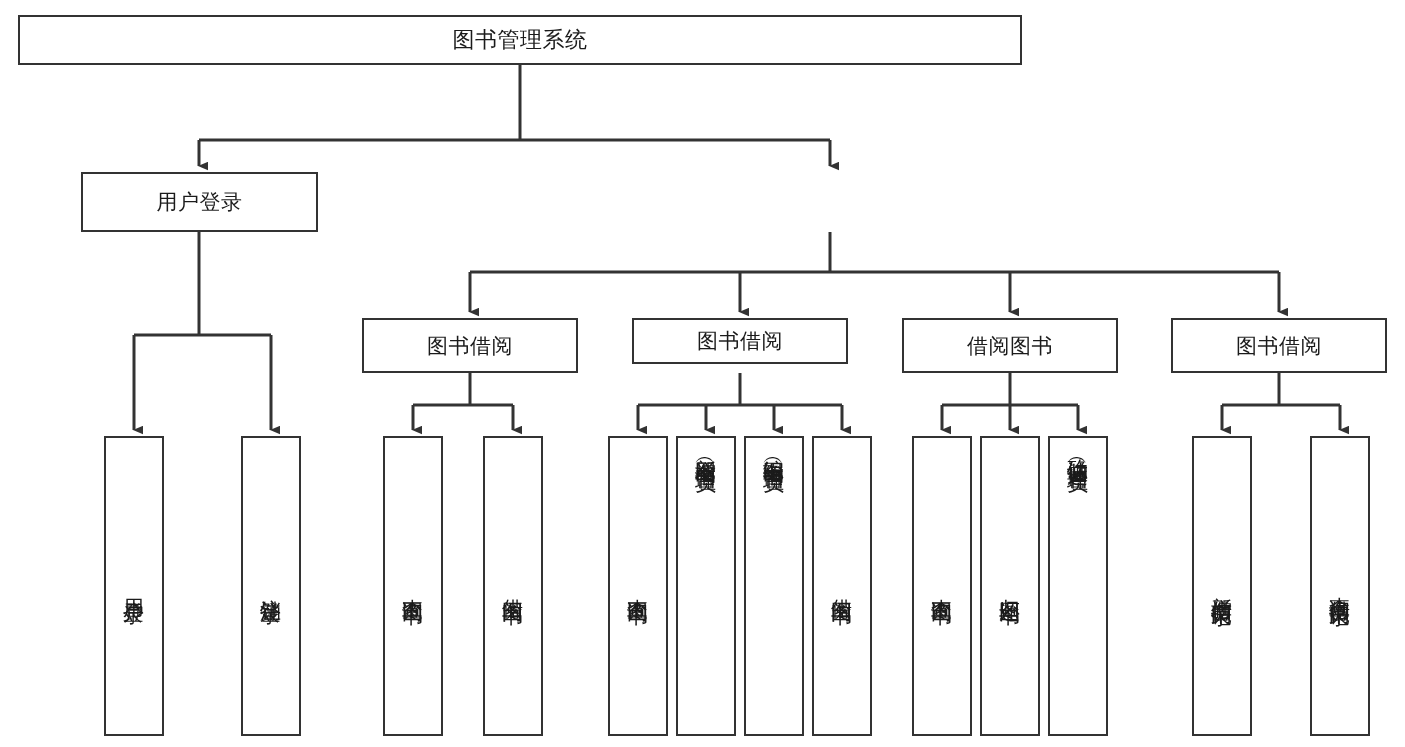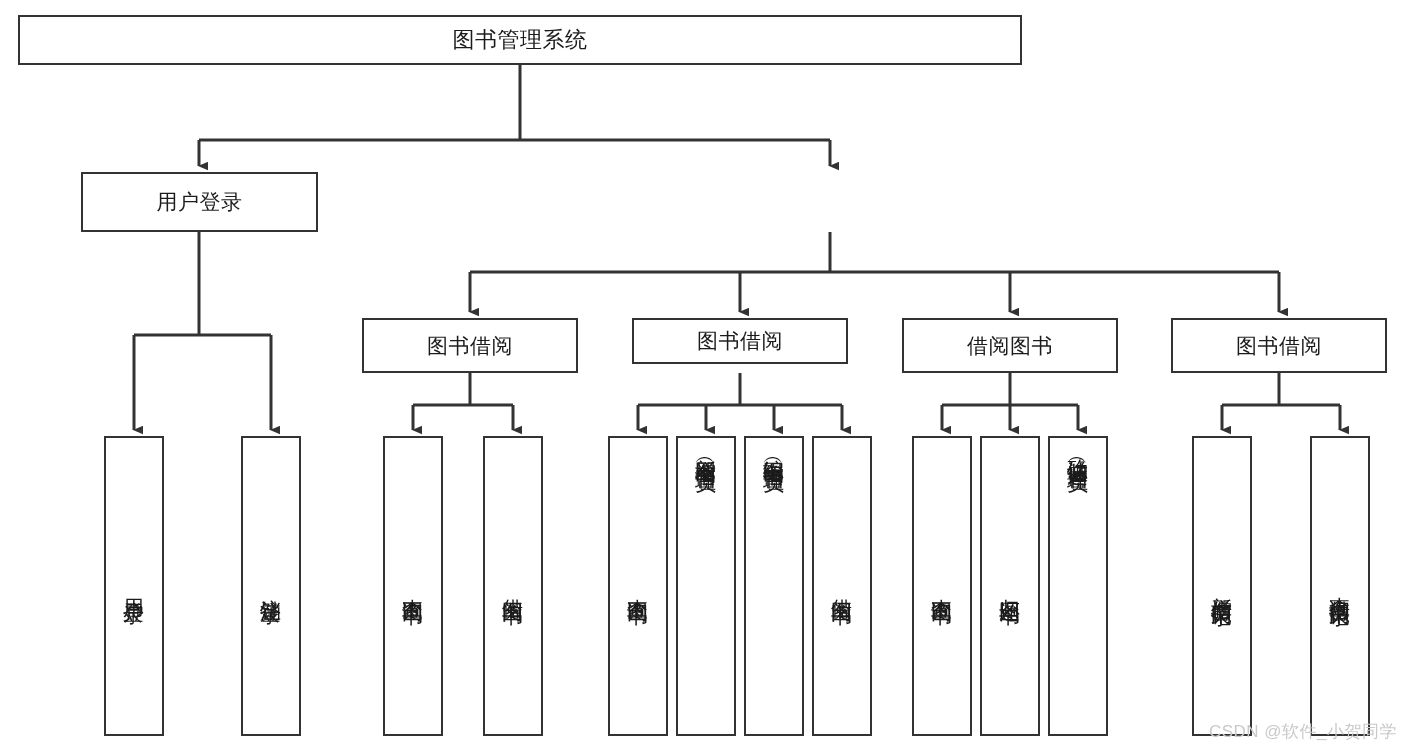--- a/index.html
+++ b/index.html
@@ -192,15 +192,14 @@
     <span class="node-label">确认归还（管理员）</span>
   </div>
 
   <div class="node vert centered" style="left:1192px; top:436px; width:60px; height:300px;">
     <span class="node-label">新增借阅记录</span>
   </div>
   <div class="node vert centered" style="left:1310px; top:436px; width:60px; height:300px;">
     <span class="node-label">查询借阅记录</span>
   </div>
 
-  <div id="watermark">CSDN @软件_小贺同学</div>
 
 </div>
 
 </body></html>

